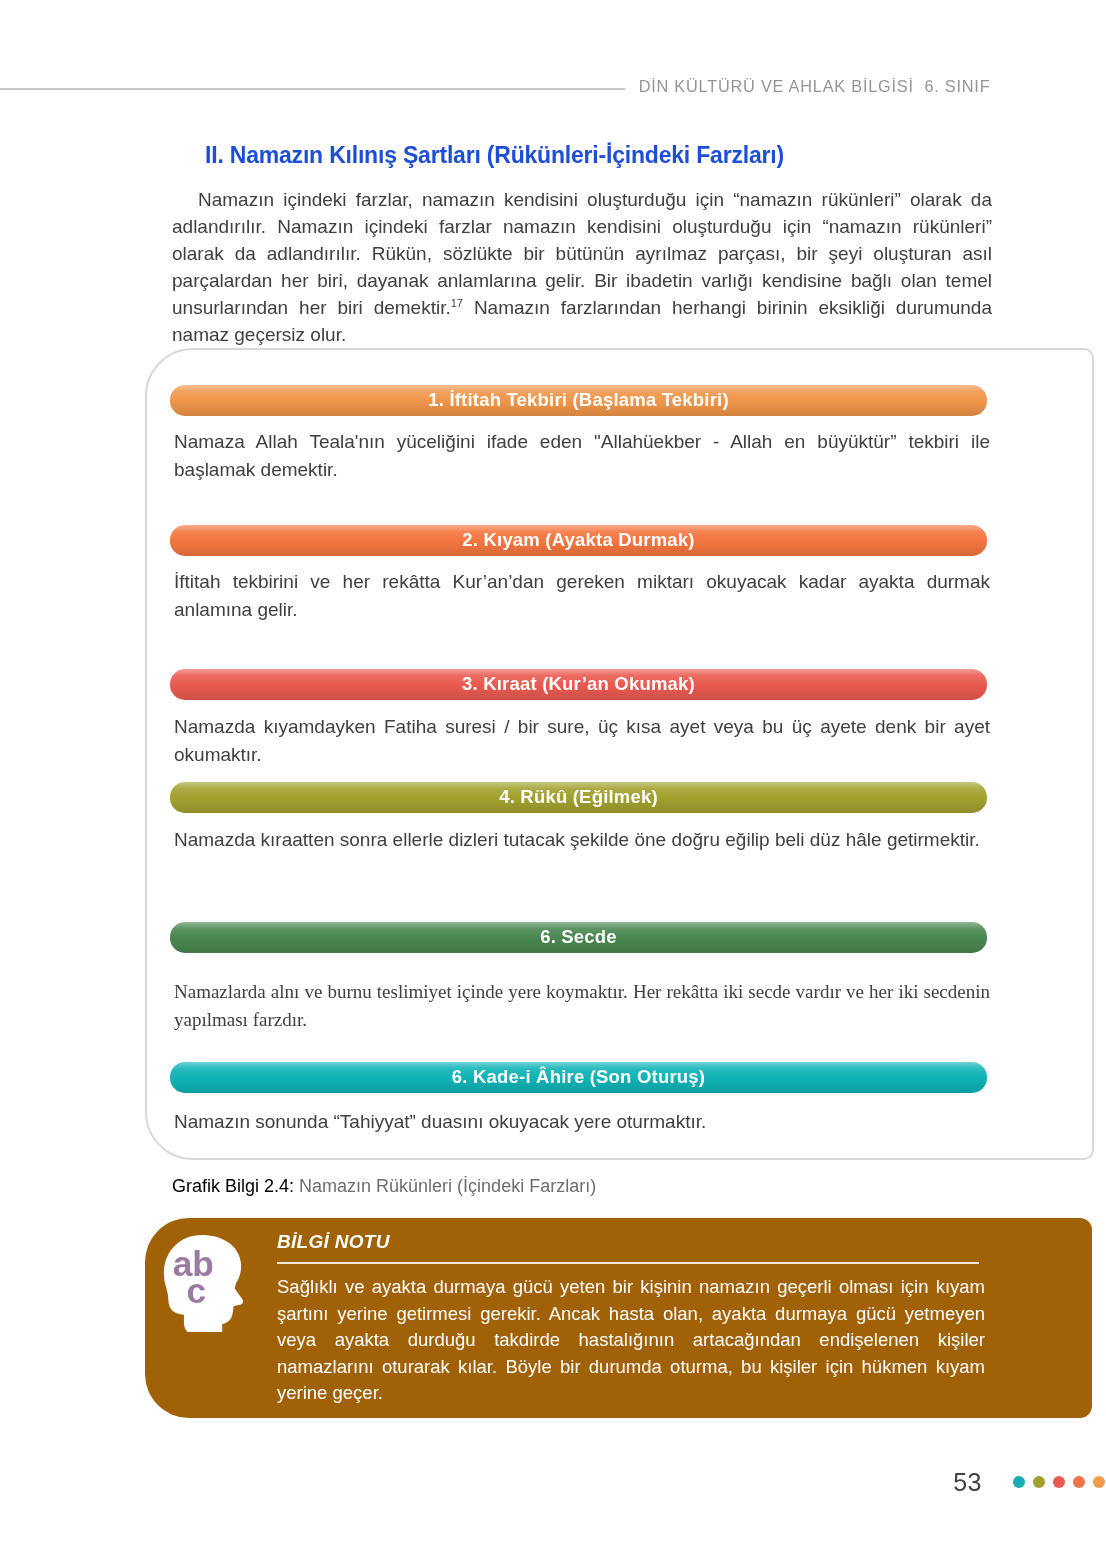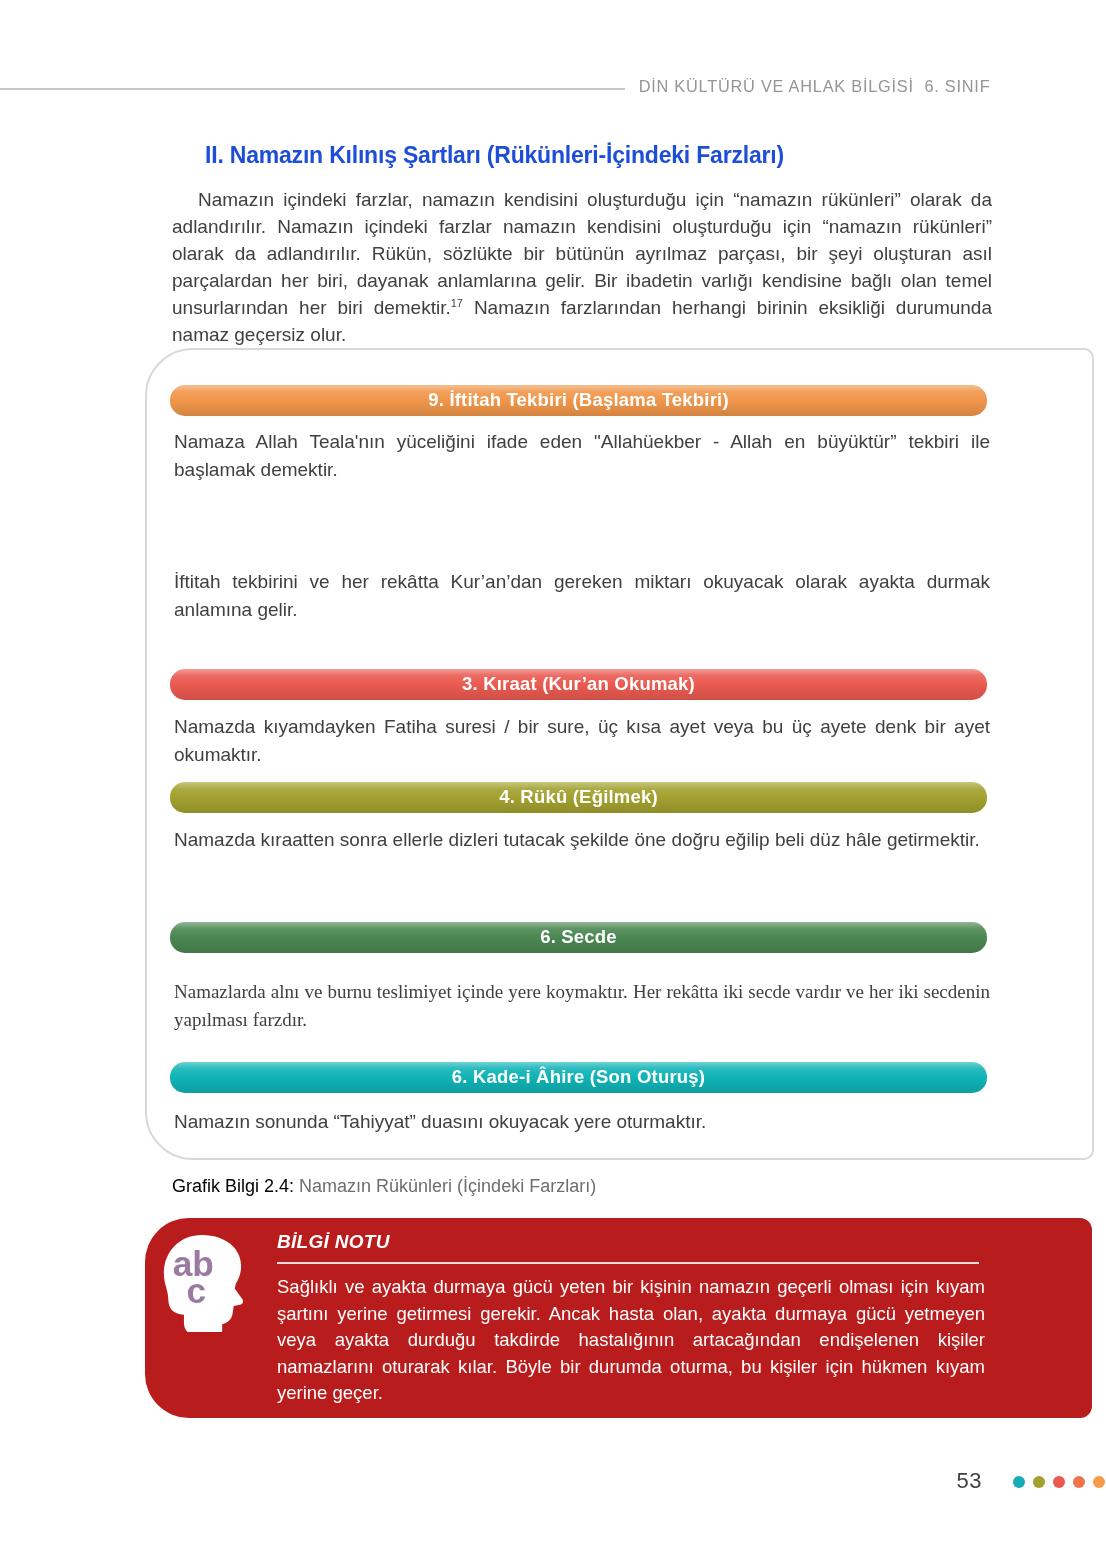--- a/index.html
+++ b/index.html
@@ -91,21 +91,21 @@
     width: 702px; height: 2px; background: rgba(255,255,255,0.85);
   }
   .note-body {
     position: absolute; left: 132px; top: 56px; width: 708px;
     font-size: 18.5px; line-height: 26.5px; color: #ffffff;
     text-align: justify;
   }
   
   .page-number {
     position: absolute; top: 1468px; right: 124px;
-    font-size: 22px; color: #414042; letter-spacing: 0.5px;
+    font-size: 25px; color: #414042; letter-spacing: 0.5px;
   }
   .footer-dots {
     position: absolute; top: 1476px; right: 1px;
     display: flex; gap: 8px;
   }
   .dot { width: 12px; height: 12px; border-radius: 50%; }
 </style>
 </head>
 <body>
 
@@ -113,42 +113,43 @@
 
   <div class="header-rule"></div>
   <div class="header-text">DİN KÜLTÜRÜ VE AHLAK BİLGİSİ  6. SINIF</div>
 
   <h1 class="article-title">II. Namazın Kılınış Şartları (Rükünleri-İçindeki Farzları)</h1>
 
   <p class="intro"><span>Namazın içindeki farzlar, namazın kendisini oluşturduğu için “namazın rükünleri” olarak da adlandırılır. Namazın içindeki farzlar namazın kendisini oluşturduğu için “namazın rükünleri” olarak da adlandırılır. Rükün, sözlükte bir bütünün ayrılmaz parçası, bir şeyi oluşturan asıl parçalardan her biri, dayanak anlamlarına gelir. Bir ibadetin varlığı kendisine bağlı olan temel unsurlarından her biri demektir.</span><sup>17</sup><span> Namazın farzlarından herhangi birinin eksikliği durumunda namaz geçersiz olur.</span></p>
 
   <div class="graph-box">
 
-    <div class="banner b1" style="background-color: rgb(240, 150, 74);">9. İftitah Tekbiri (Başlama Tekbiri)</div>
+    <div class="banner b1" style="background-color: rgb(240, 150, 74);">1. İftitah Tekbiri (Başlama Tekbiri)</div>
     <p class="sec-body p1">Namaza Allah Teala'nın yüceliğini ifade eden "Allahüekber - Allah en büyüktür” tekbiri ile başlamak demektir.</p>
 
-    <p class="sec-body p2">İftitah tekbirini ve her rekâtta Kur’an’dan gereken miktarı okuyacak olarak ayakta durmak anlamına gelir.</p>
+    <div class="banner b2" style="background-color: rgb(244, 118, 63);">2. Kıyam (Ayakta Durmak)</div>
+    <p class="sec-body p2">İftitah tekbirini ve her rekâtta Kur’an’dan gereken miktarı okuyacak kadar ayakta durmak anlamına gelir.</p>
 
     <div class="banner b3" style="background-color: rgb(234, 90, 80);">3. Kıraat (Kur’an Okumak)</div>
     <p class="sec-body p3">Namazda kıyamdayken Fatiha suresi / bir sure, üç kısa ayet veya bu üç ayete denk bir ayet okumaktır.</p>
 
     <div class="banner b4" style="background-color: rgb(162, 161, 47);">4. Rükû (Eğilmek)</div>
     <p class="sec-body p4">Namazda kıraatten sonra ellerle dizleri tutacak şekilde öne doğru eğilip beli düz hâle getirmektir.</p>
 
     <div class="banner b5" style="background-color: rgb(74, 135, 81);">6. Secde</div>
     <p class="sec-body p5">Namazlarda alnı ve burnu teslimiyet içinde yere koymaktır. Her rekâtta iki secde vardır ve her iki secdenin yapılması farzdır.</p>
 
     <div class="banner b6" style="background-color: rgb(15, 179, 182);">6. Kade-i Âhire (Son Oturuş)</div>
     <p class="sec-body p6">Namazın sonunda “Tahiyyat” duasını okuyacak yere oturmaktır.</p>
 
   </div>
 
   <p class="caption"><span class="cap-label">Grafik Bilgi 2.4:</span><span> Namazın Rükünleri (İçindeki Farzları)</span></p>
 
-  <div class="note-box" style="background-color: #b91c1c;">
+  <div class="note-box" style="background-color: #a16207;">
     <svg class="note-icon" viewBox="0 0 90 100" xmlns="http://www.w3.org/2000/svg" aria-hidden="true">
       <path d="M41 1C18 1 2 18 2 40c0 11 4.5 18 4.5 26 0 10 5 15.5 16 16.5v8.5c0 7 5 12 12 12h27V92c6-1 9.5-5 10.5-10l1.3-8.5 6.5-1.2c3-1 4-3.4 2-6.2l-7.5-10.6 1.2-5C82 41 84 25 73 13 65 4.5 53 1 41 1Z" fill="#ffffff"></path>
       <text x="11" y="43" font-family="Liberation Sans, DejaVu Sans, sans-serif" font-size="36" font-weight="700" fill="#9B7AA2">ab</text>
       <text x="25" y="70" font-family="Liberation Sans, DejaVu Sans, sans-serif" font-size="36" font-weight="700" fill="#9B7AA2">c</text>
     </svg>
     <div class="note-title">BİLGİ NOTU</div>
     <div class="note-rule"></div>
     <p class="note-body">Sağlıklı ve ayakta durmaya gücü yeten bir kişinin namazın geçerli olması için kıyam şartını yerine getirmesi gerekir. Ancak hasta olan, ayakta durmaya gücü yetmeyen veya ayakta durduğu takdirde hastalığının artacağından endişelenen kişiler namazlarını oturarak kılar. Böyle bir durumda oturma, bu kişiler için hükmen kıyam yerine geçer.</p>
   </div>
 

